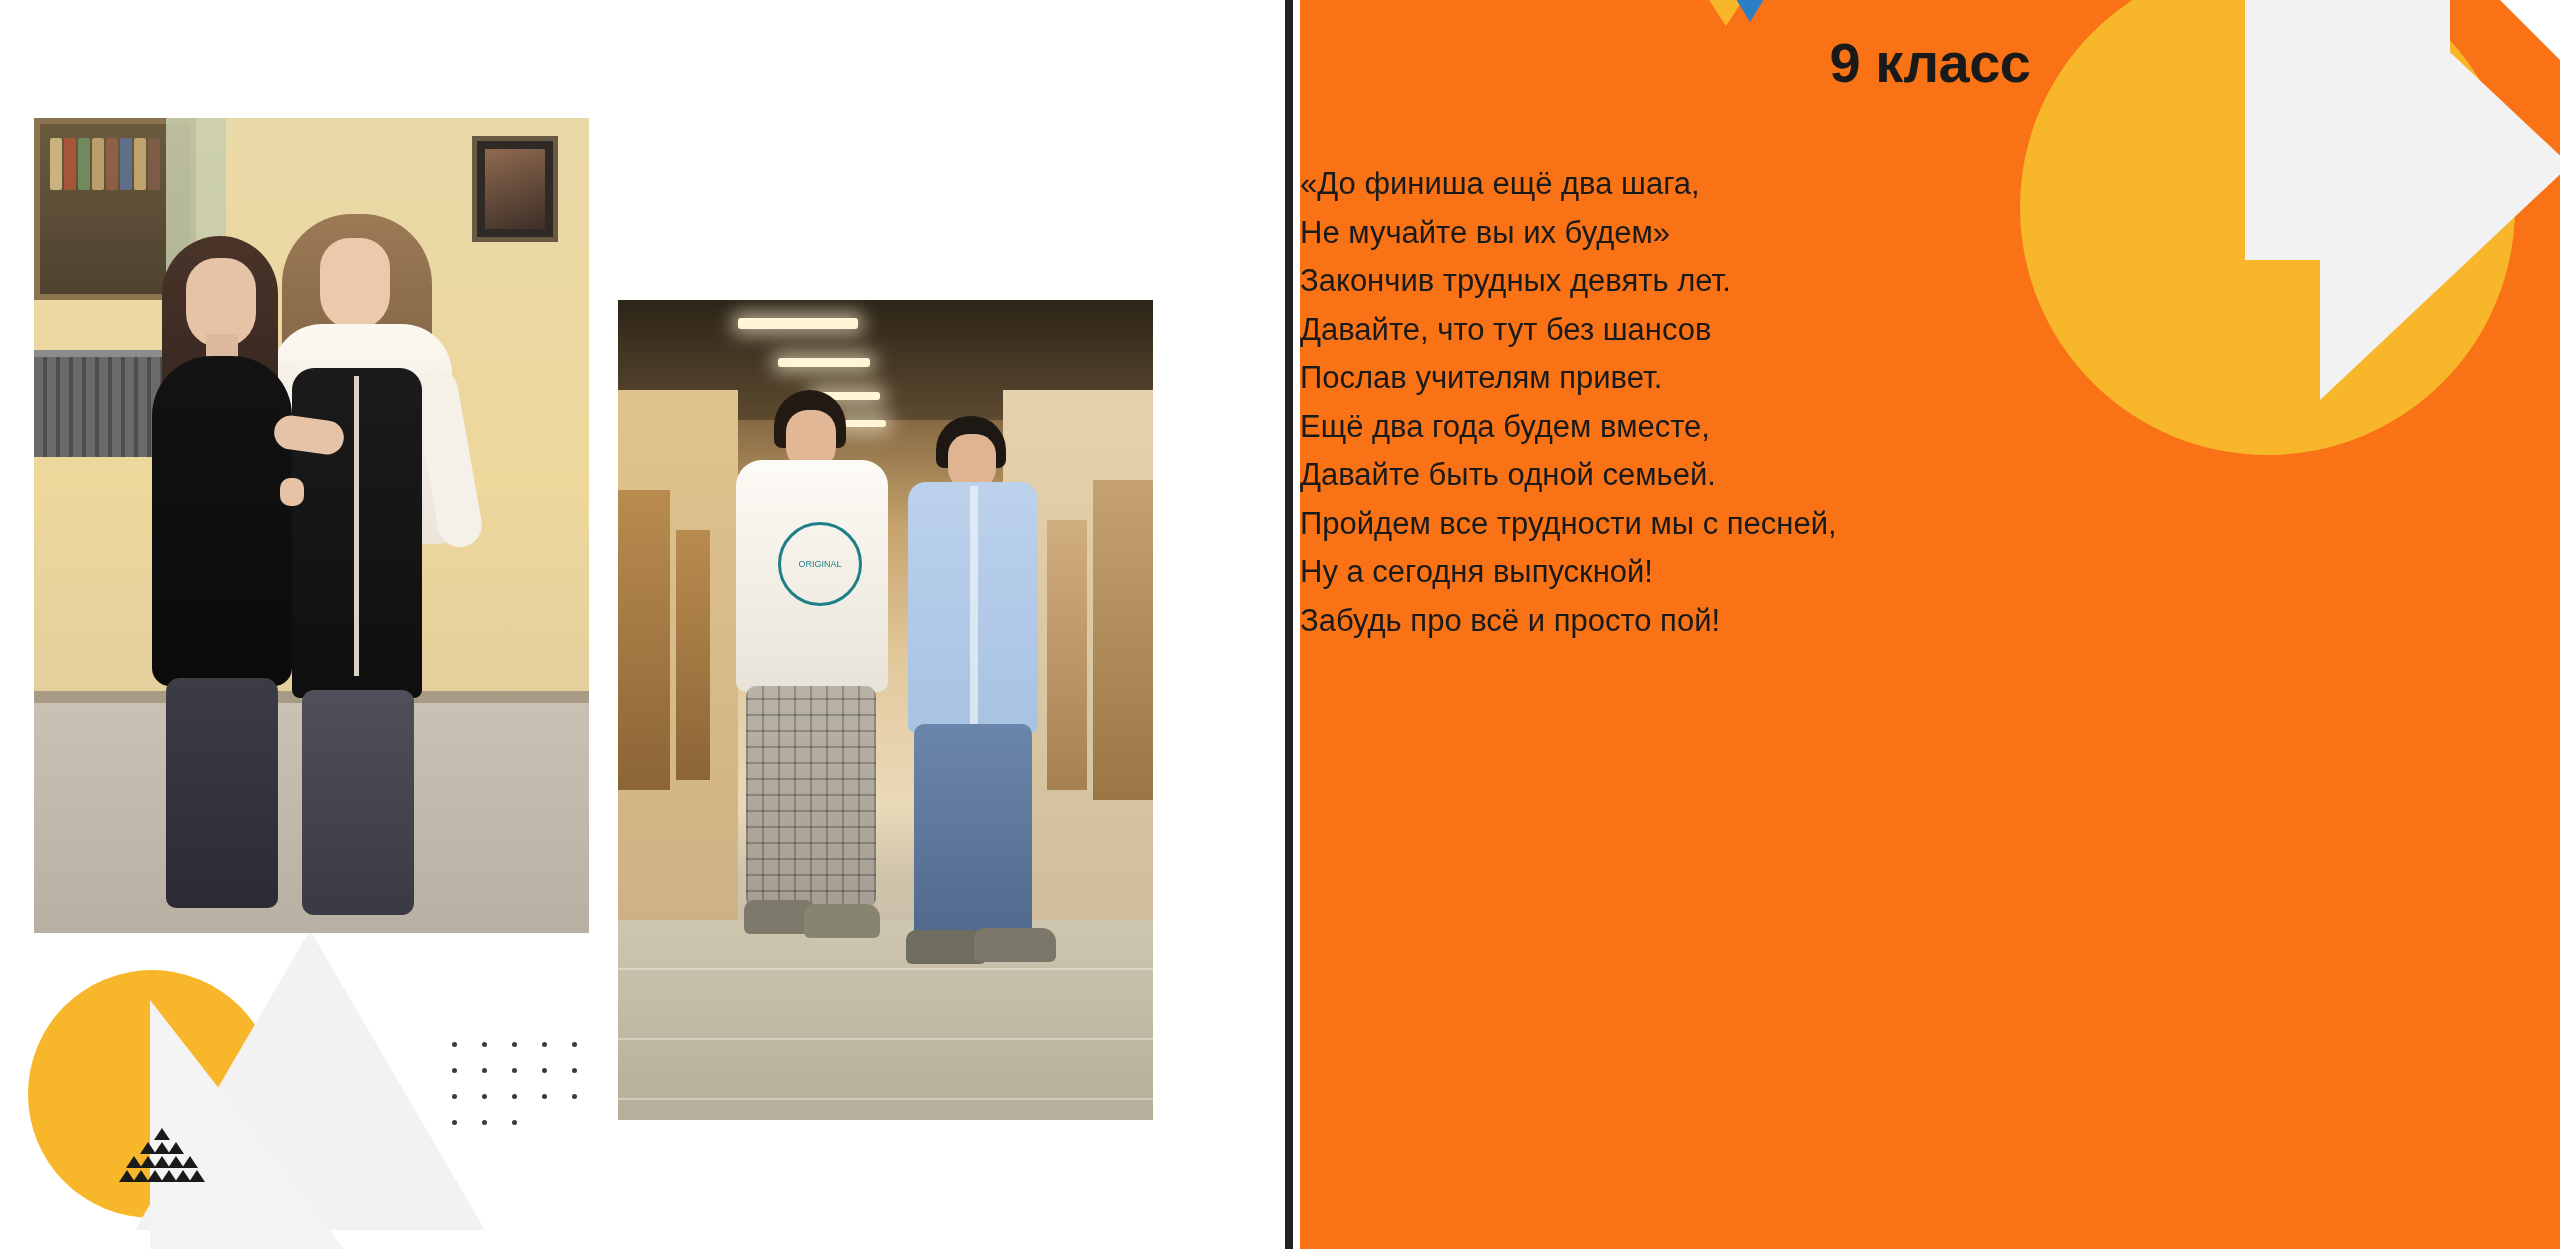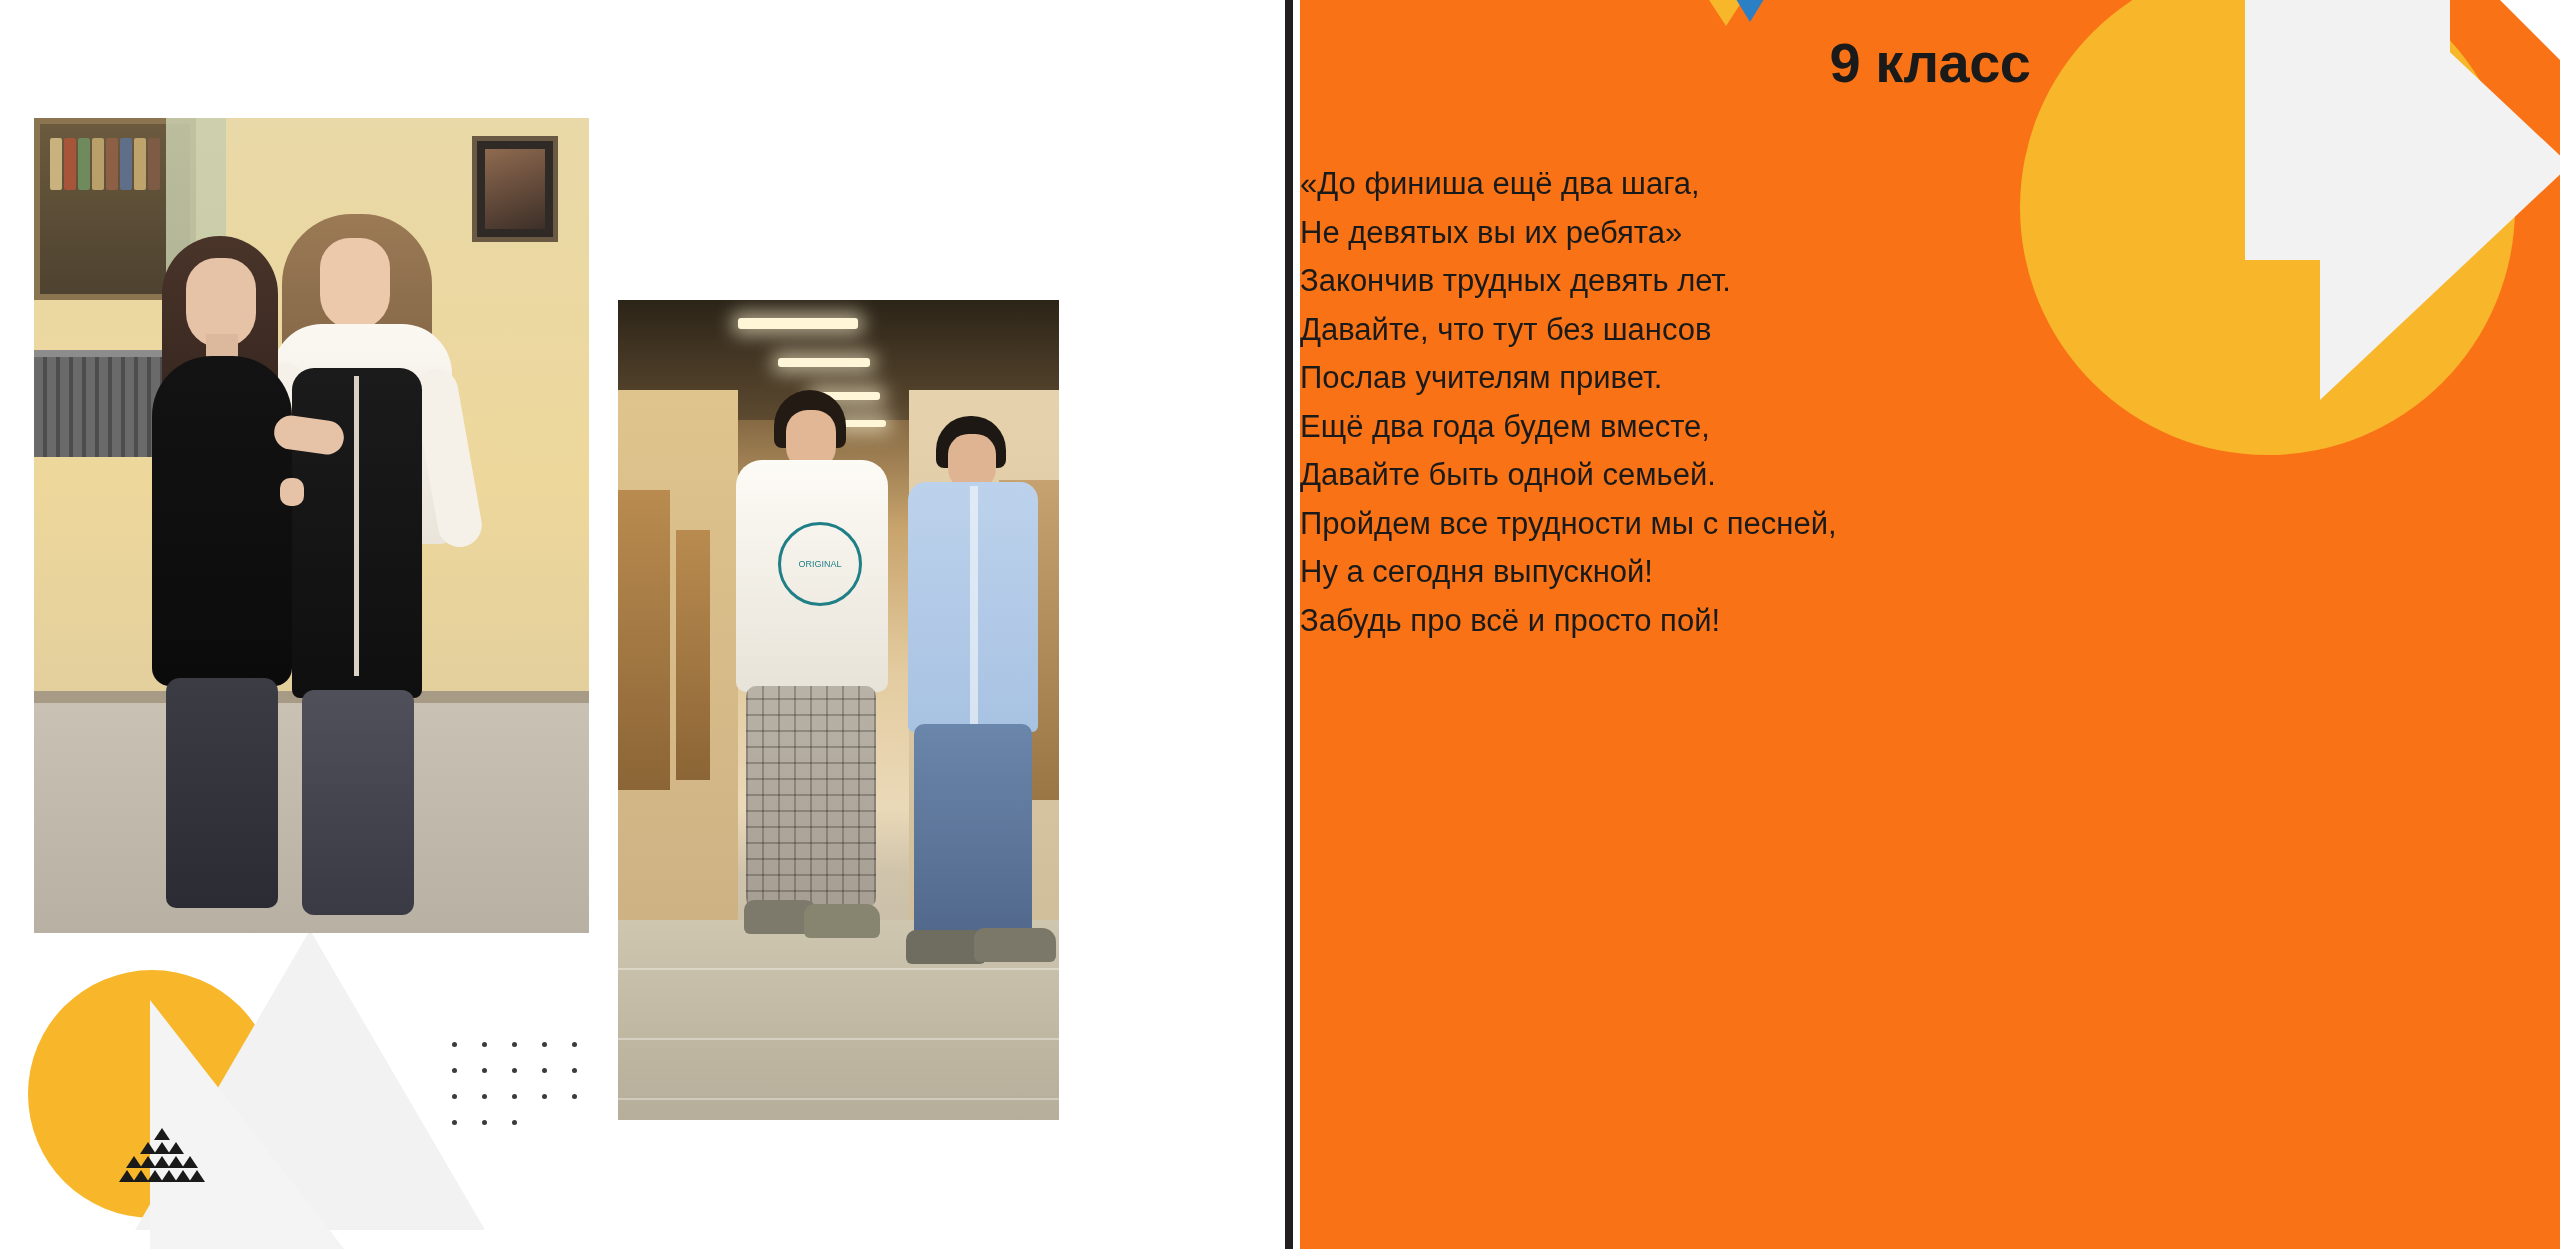--- a/index.html
+++ b/index.html
@@ -99,21 +99,21 @@
   }
   .photo-girls {
     left: 34px;
     top: 118px;
     width: 555px;
     height: 815px;
   }
   .photo-boys {
     left: 618px;
     top: 300px;
-    width: 441px;
+    width: 535px;
     height: 820px;
   }
 
   
   .g-bg {
     position: absolute; inset: 0;
     background:
       linear-gradient(180deg, #e9d9a8 0%, #edd79b 45%, #e3cf9d 72%, #cfc6bc 72%, #c9c0b6 100%);
   }
   .g-board {
@@ -486,21 +486,21 @@
     <div class="r-mini-tri2"></div>
     <div class="r-circle"></div>
     <div class="r-arrow2"></div>
     <div class="r-arrow"></div>
     <div class="r-corner-tri"></div>
 
     <div class="r-title">9 класс</div>
 
     <div class="r-poem">
       <div class="r-line">«До финиша ещё два шага,</div>
-      <div class="r-line">Не девятых вы их ребята»</div>
+      <div class="r-line">Не мучайте вы их будем»</div>
       <div class="r-line">Закончив трудных девять лет.</div>
       <div class="r-line">Давайте, что тут без шансов</div>
       <div class="r-line">Послав учителям привет.</div>
       <div class="r-line">Ещё два года будем вместе,</div>
       <div class="r-line">Давайте быть одной семьей.</div>
       <div class="r-line">Пройдем все трудности мы с песней,</div>
       <div class="r-line">Ну а сегодня выпускной!</div>
       <div class="r-line">Забудь про всё и просто пой!</div>
     </div>
   </div>

